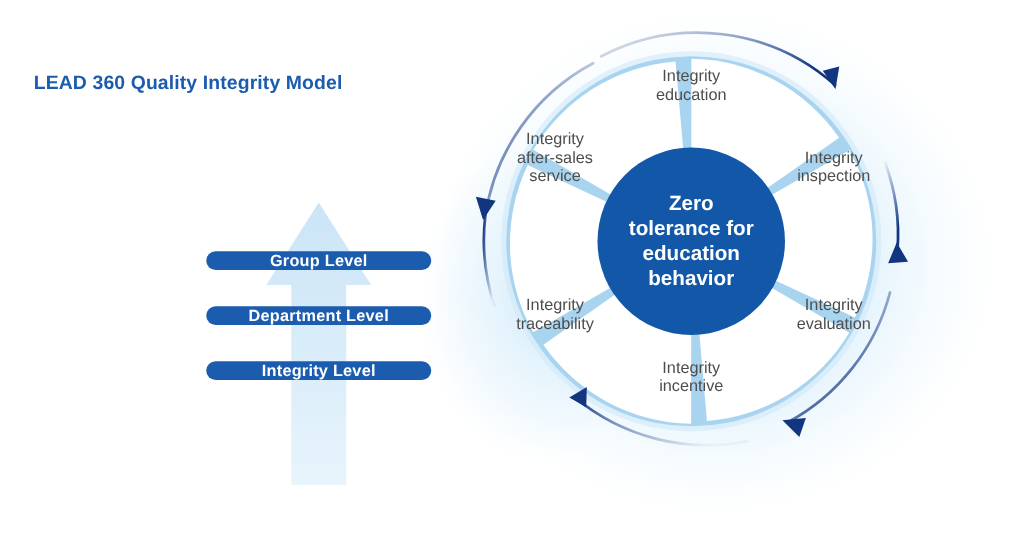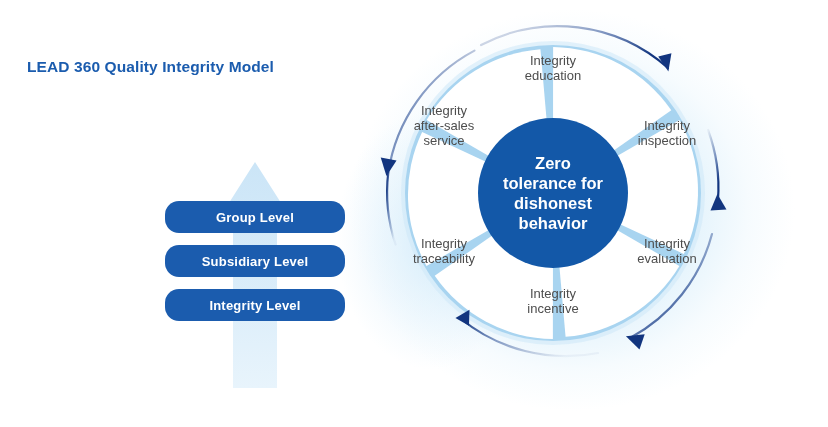--- a/index.html
+++ b/index.html
@@ -54,21 +54,21 @@
     position:absolute;
     left:165px;top:150px;
     width:200px;height:250px;
   }
   .bg-arrow{
     position:absolute;left:0;top:0;
   }
   .pill{
     position:absolute;
     left:0;
-    width:180px;height:32px;
+    width:180px;height:15px;
     background:#1B5CAE;
     border-radius:14px;
     color:#ffffff;
     font-size:13px;
     font-weight:bold;
     display:flex;align-items:center;justify-content:center;
     letter-spacing:0.2px;
     box-sizing:border-box;
   }
   .pill.p0{top:51px;}
@@ -123,21 +123,21 @@
           <stop offset="100%" stop-color="#CBE5F7"></stop>
         </linearGradient>
       </defs>
       <path d="M90 12 L132 78 L112 78 L112 238 L68 238 L68 78 L48 78 Z" fill="url(#arrGrad)"></path>
     </svg>
 
     <div class="pill p0">
       <span>Group Level</span>
     </div>
     <div class="pill p1">
-      <span>Subsidiary Level</span>
+      <span>Department Level</span>
     </div>
     <div class="pill p2">
       <span>Integrity Level</span>
     </div>
   </div>
 
   <div class="wheel">
     <svg width="370" height="370" viewBox="0 0 370 370">
       <defs>
         <linearGradient id="spokeGrad" x1="0" y1="0" x2="0" y2="1">
@@ -213,17 +213,17 @@
 incentive</div>
     <div class="seg-label" style="left:19px;top:228px;width:114px;">Integrity
 traceability</div>
     <div class="seg-label" style="left:19px;top:95px;width:114px;">Integrity
 after-sales
 service</div>
 
     
     <div class="center-text">Zero
 tolerance for
-dishonest
+education
 behavior</div>
   </div>
 
 </div>
 
 </body></html>

